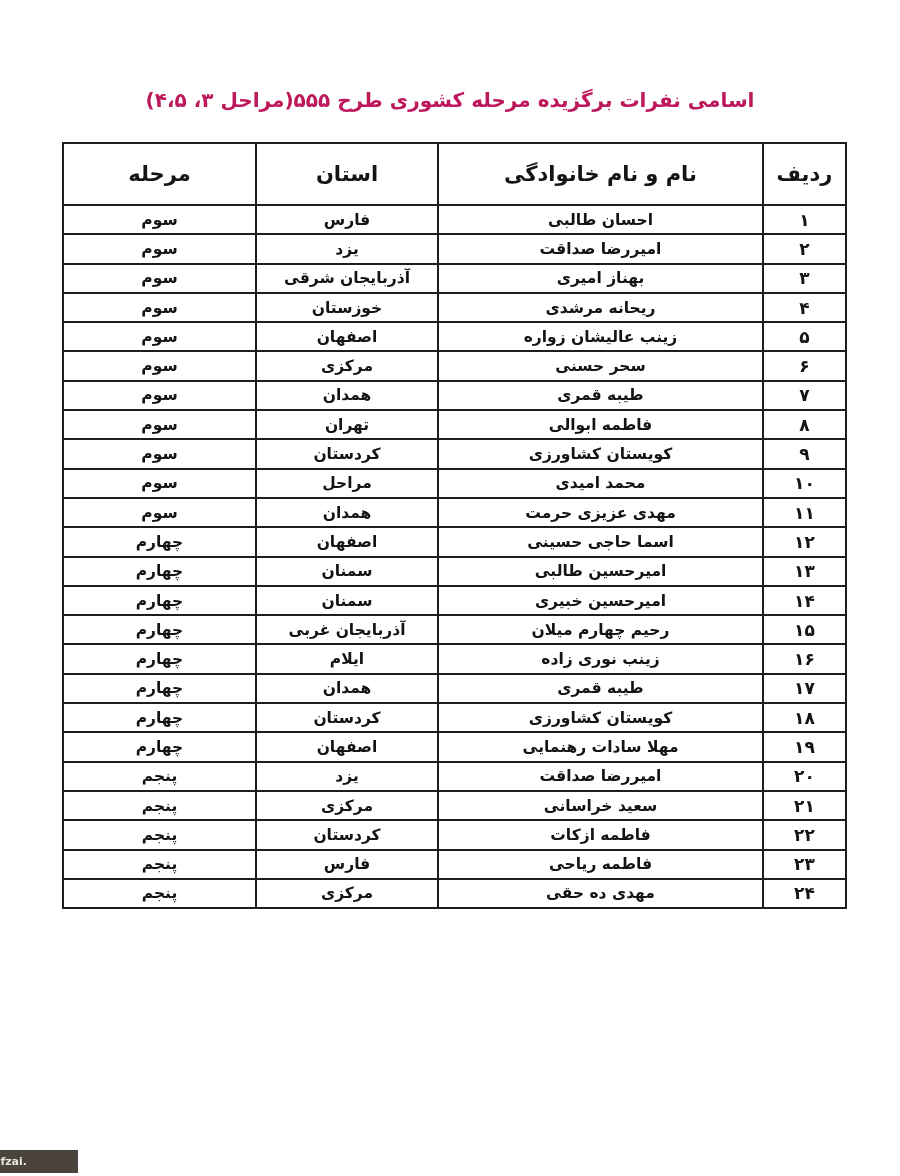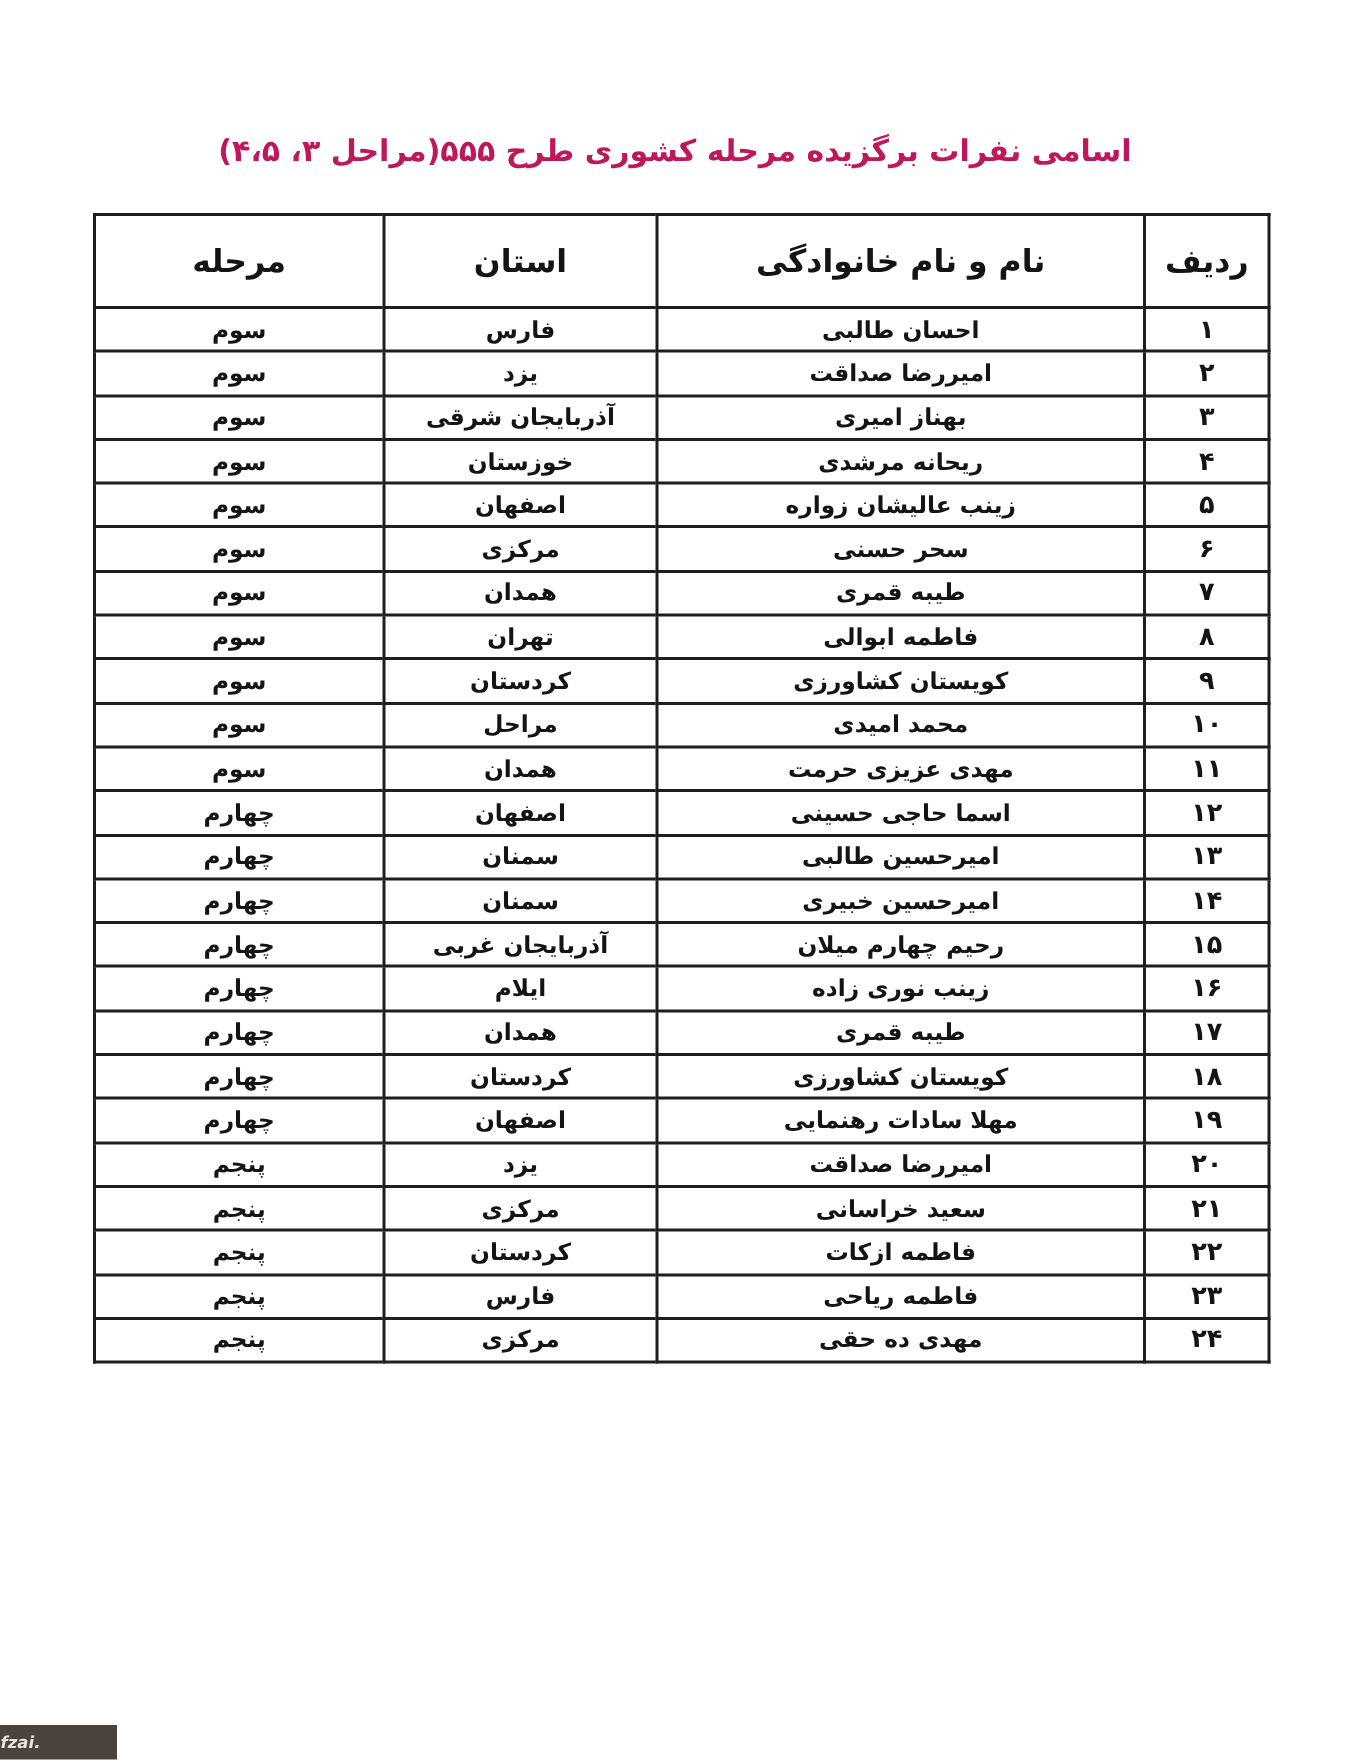--- a/index.html
+++ b/index.html
@@ -68,21 +68,20 @@
     left:0;
     top:1150px;
     width:78px;
     height:23px;
     background:var(--wm-bg);
     display:flex;
     align-items:center;
     justify-content:center;
     font-size:11px;
     font-weight:bold;
-    font-style:italic;
     letter-spacing:0;
     direction:ltr;
   }
   .watermark .wm-prefix{color:var(--wm-gray);}
   .watermark .wm-domain{color:var(--wm-orange);margin-top:45px;}
 </style>
 </head>
 <body>
 
 <div class="page">

